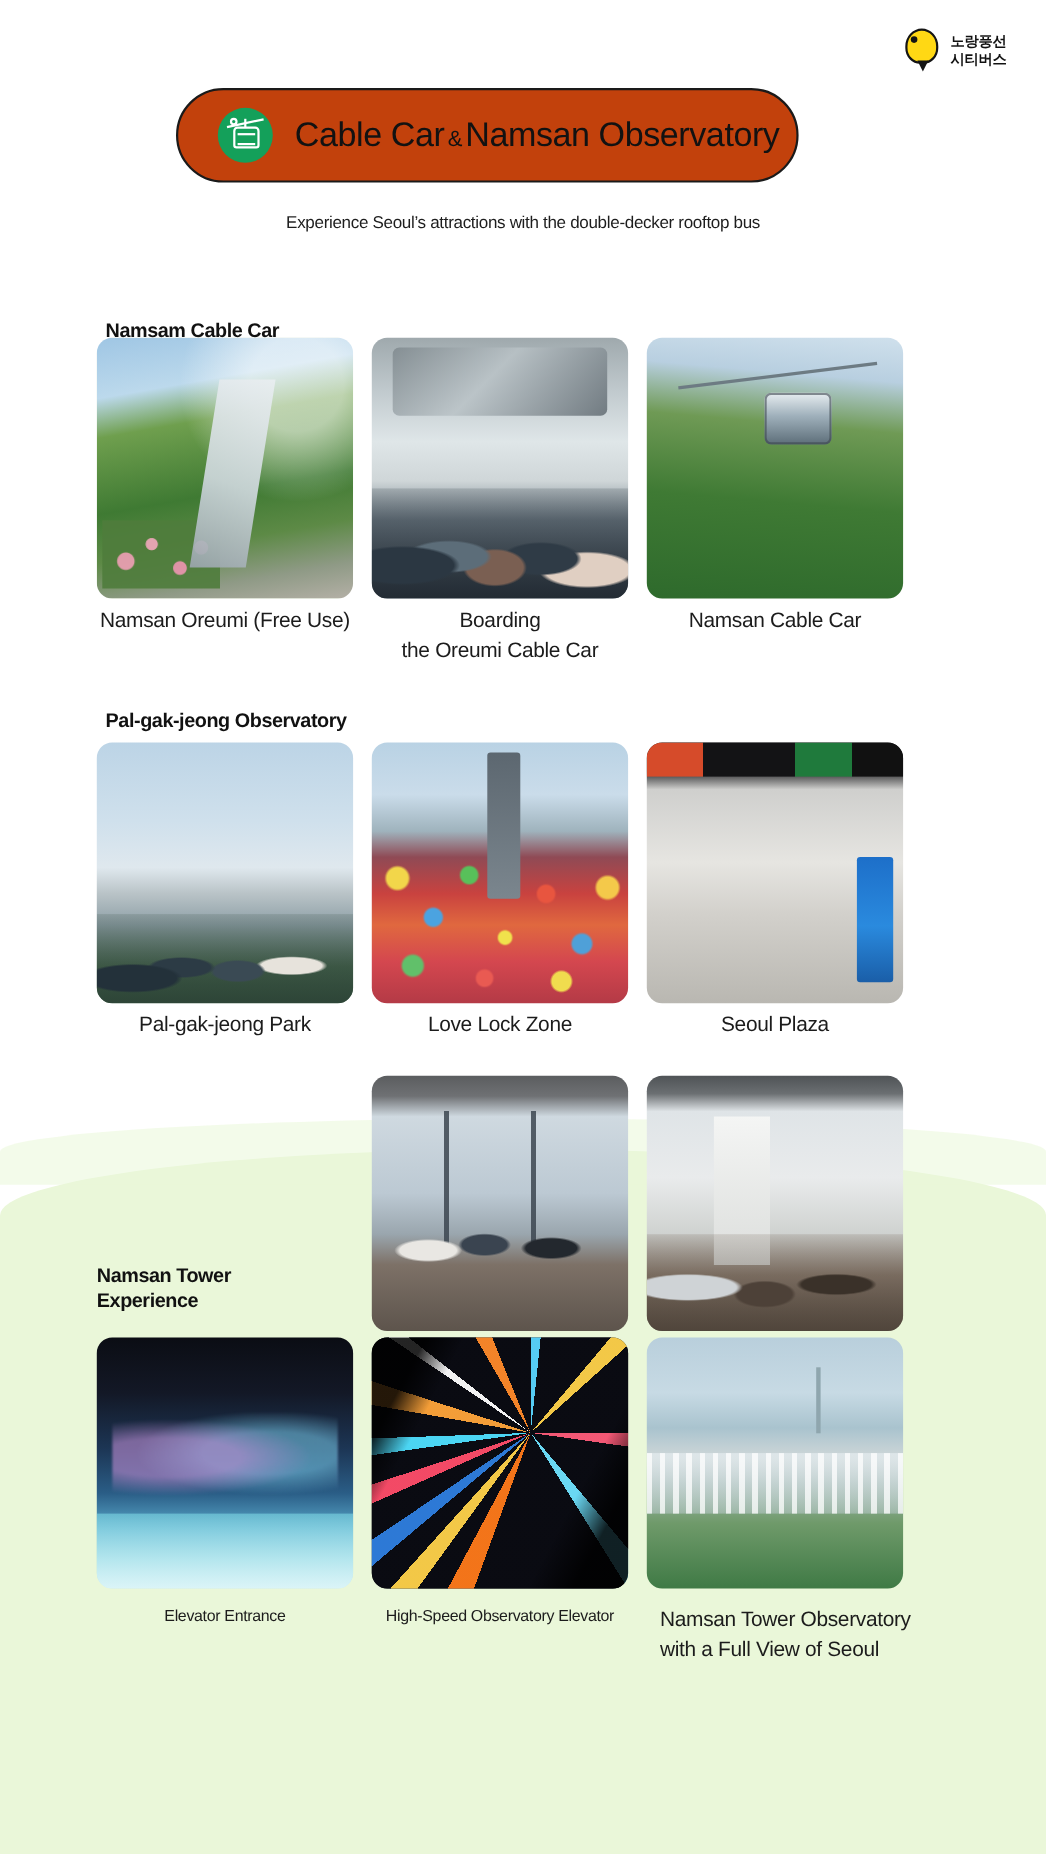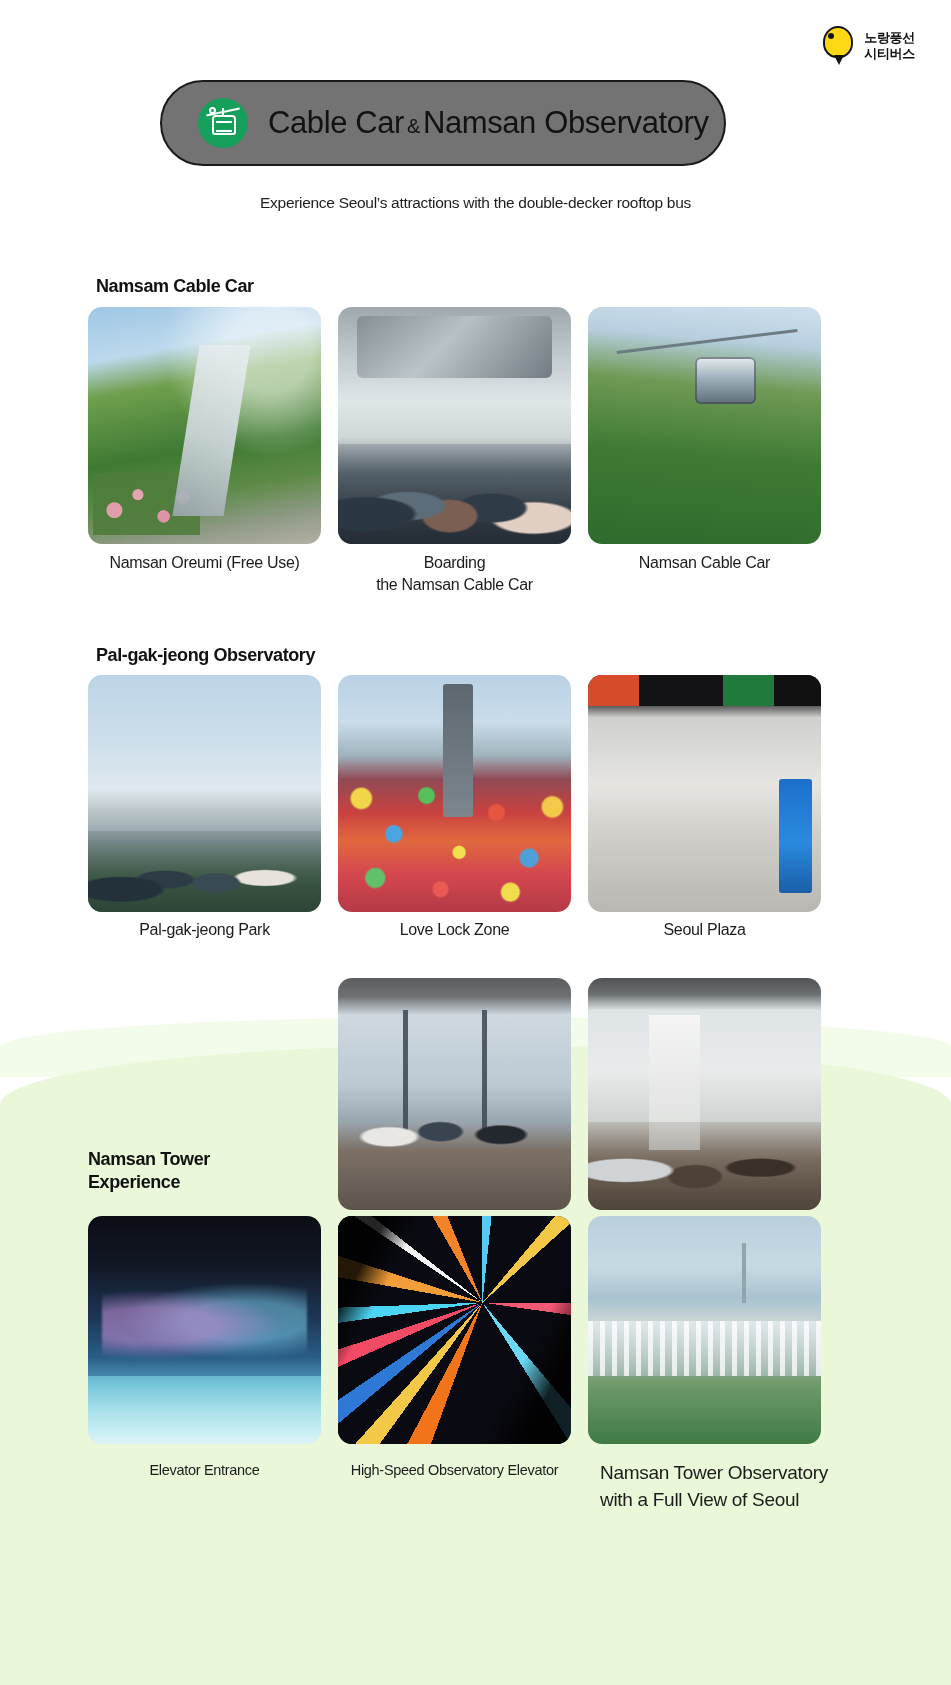--- a/index.html
+++ b/index.html
@@ -85,21 +85,21 @@
 
   
   .title-pill {
     position: absolute;
     left: 160px;
     top: 80px;
     width: 566px;
     height: 86px;
     border: 2px solid #1a1a1a;
     border-radius: 43px;
-    background: #737373;
+    background: #c2410c;
     display: flex;
     align-items: center;
     padding-left: 36px;
     gap: 20px;
   }
   .pill-icon {
     width: 50px; height: 50px;
     border-radius: 50%;
     background: #14a05a;
     position: relative;
@@ -170,21 +170,21 @@
   }
   .photo {
     position: absolute;
     border-radius: 14px;
     overflow: hidden;
     background: #c9d3da;
   }
   .caption {
     position: absolute;
     text-align: center;
-    font-size: 16px;
+    font-size: 19px;
     color: #1c1c1c;
     letter-spacing: -0.3px;
     line-height: 1.4;
   }
   .caption.left { text-align: left; }
 
   
   .ph-oreumi {
     background:
       radial-gradient(circle at 78% 18%, rgba(255,255,255,.55) 0 16%, rgba(255,255,255,0) 40%),
@@ -445,29 +445,29 @@
       <div class="person"></div>
       <div class="cabin"></div>
     </div>
     <div class="title-text">
       <span>Cable Car</span><span class="amp">&amp;</span><span>Namsan Observatory</span>
     </div>
   </div>
 
   <div class="subtitle">Experience Seoul’s attractions with the double-decker rooftop bus</div>
 
-  <div class="section-label" style="left:96px; top:275px;">Namsam Cable Car</div>
+  <div class="section-label" style="left:96px; top:289px;">Namsam Cable Car</div>
 
   <div class="photo ph-oreumi" style="left:88px; top:307px; width:233px; height:237px;"></div>
   <div class="caption" style="left:88px; top:552px; width:233px;">Namsan Oreumi (Free Use)</div>
 
   <div class="photo ph-boarding" style="left:338px; top:307px; width:233px; height:237px;"></div>
   <div class="caption" style="left:338px; top:552px; width:233px;">
     <div>Boarding</div>
-    <div>the Namsan Cable Car</div>
+    <div>the Oreumi Cable Car</div>
   </div>
 
   <div class="photo ph-cablecar" style="left:588px; top:307px; width:233px; height:237px;"></div>
   <div class="caption" style="left:588px; top:552px; width:233px;">Namsan Cable Car</div>
 
   <div class="section-label" style="left:96px; top:644px;">Pal-gak-jeong Observatory</div>
 
   <div class="photo ph-palgak" style="left:88px; top:675px; width:233px; height:237px;"></div>
   <div class="caption" style="left:88px; top:919px; width:233px;">Pal-gak-jeong Park</div>
 

